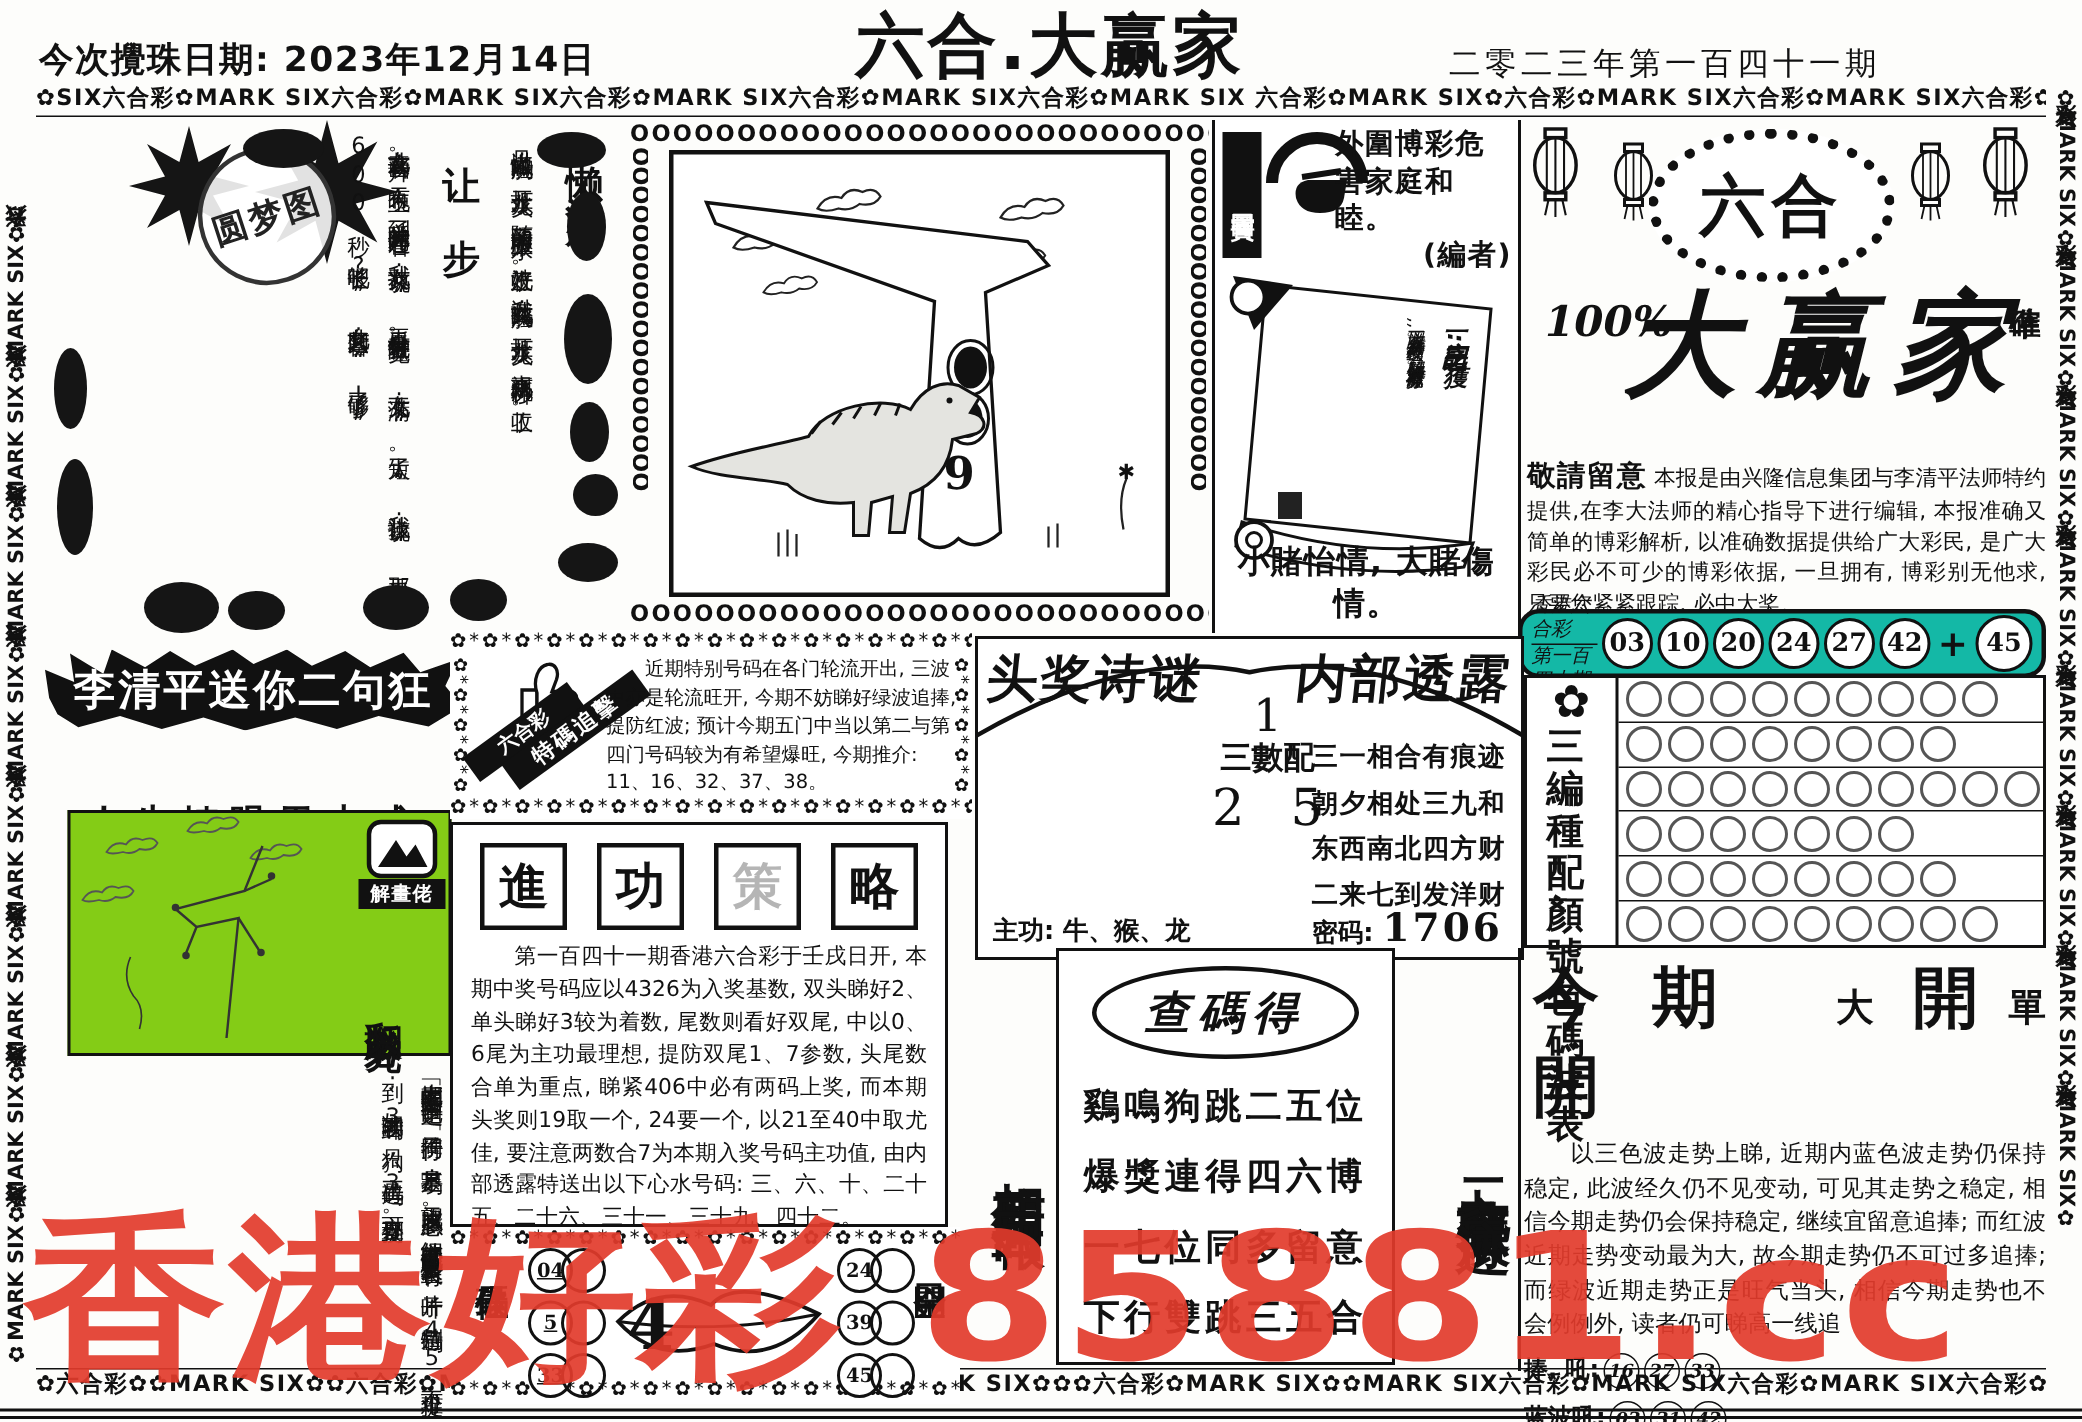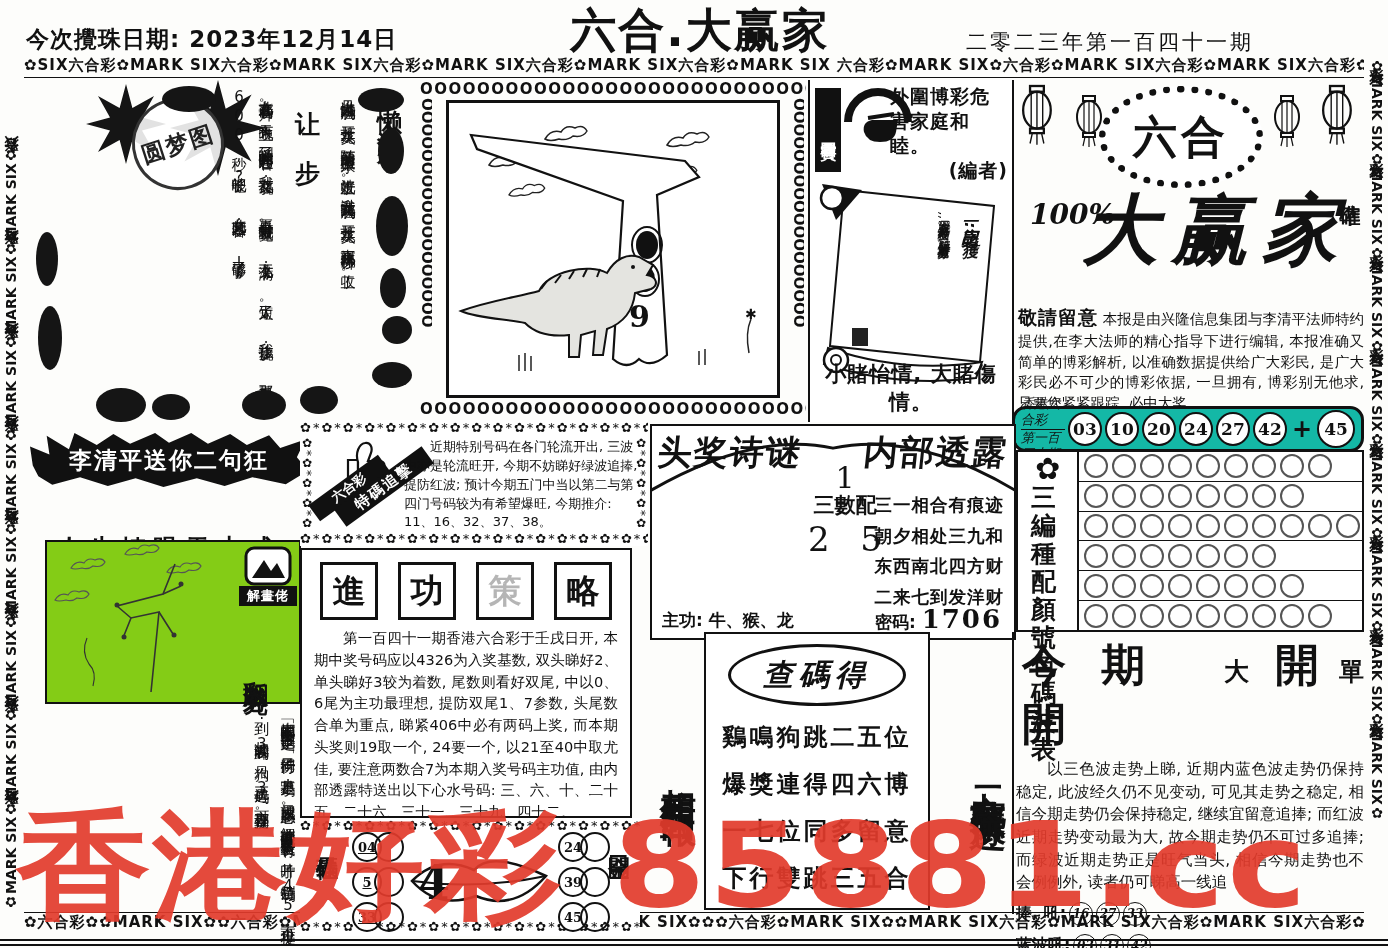--- a/index.html
+++ b/index.html
@@ -21,21 +21,21 @@
   .joke-title{font-size:25px;font-weight:900;letter-spacing:10px;margin:6px 10px 6px 12px;}
   .joke-body{font-size:15px;line-height:1.8;letter-spacing:1px;margin-top:4px;}
   .blob{position:absolute;background:#151515;border-radius:50%;}
   .burst{position:absolute;background:#151515;
      clip-path:polygon(100% 50%,70% 58%,85% 85%,58% 70%,50% 100%,42% 70%,15% 85%,30% 58%,0% 50%,30% 42%,15% 15%,42% 30%,50% 0%,58% 30%,85% 15%,70% 42%);}
   #stamp{left:104px;top:98px;width:92px;height:92px;border:3px solid #333;border-radius:50%;
          background:rgba(255,255,255,.88);transform:rotate(-18deg);display:flex;align-items:center;justify-content:center;
          font-size:23px;font-weight:900;color:#222;letter-spacing:2px;}
   
   #banner{left:30px;top:433px;width:278px;height:54px;background:#111;color:#fff;
-     display:flex;align-items:center;justify-content:center;font-size:23px;font-weight:900;letter-spacing:2px;
+     display:flex;align-items:center;justify-content:center;font-size:28px;font-weight:900;letter-spacing:2px;
      clip-path:polygon(1% 60%,0% 25%,7% 40%,6% 5%,14% 30%,16% 0%,24% 22%,30% 2%,36% 20%,45% 0%,50% 18%,58% 0%,64% 20%,72% 2%,78% 22%,86% 4%,90% 28%,99% 12%,96% 45%,100% 70%,92% 95%,80% 82%,70% 98%,60% 84%,48% 100%,38% 84%,28% 98%,18% 82%,8% 96%,3% 80%);}
   .couplet-line{left:30px;width:278px;text-align:center;font-size:25px;font-weight:900;letter-spacing:7px;margin-top:44px;}
   
   #leftpic{left:45px;top:540px;width:256px;height:164px;border:2px solid #111;background:#84cc16;}
   #leftpic-side{position:absolute;right:2px;top:2px;width:58px;text-align:center;}
   #copy-warning{writing-mode:vertical-rl;text-orientation:upright;font-size:25px;font-weight:900;letter-spacing:3px;margin-top:4px;height:112px;}
   #badge-label{background:#111;color:#fff;font-size:13px;font-weight:900;padding:1px 2px;letter-spacing:1px;}
   #leftpic-caption{left:45px;top:710px;width:256px;height:222px;writing-mode:vertical-rl;text-orientation:upright;
      font-size:15px;line-height:1.75;letter-spacing:1px;}
   

